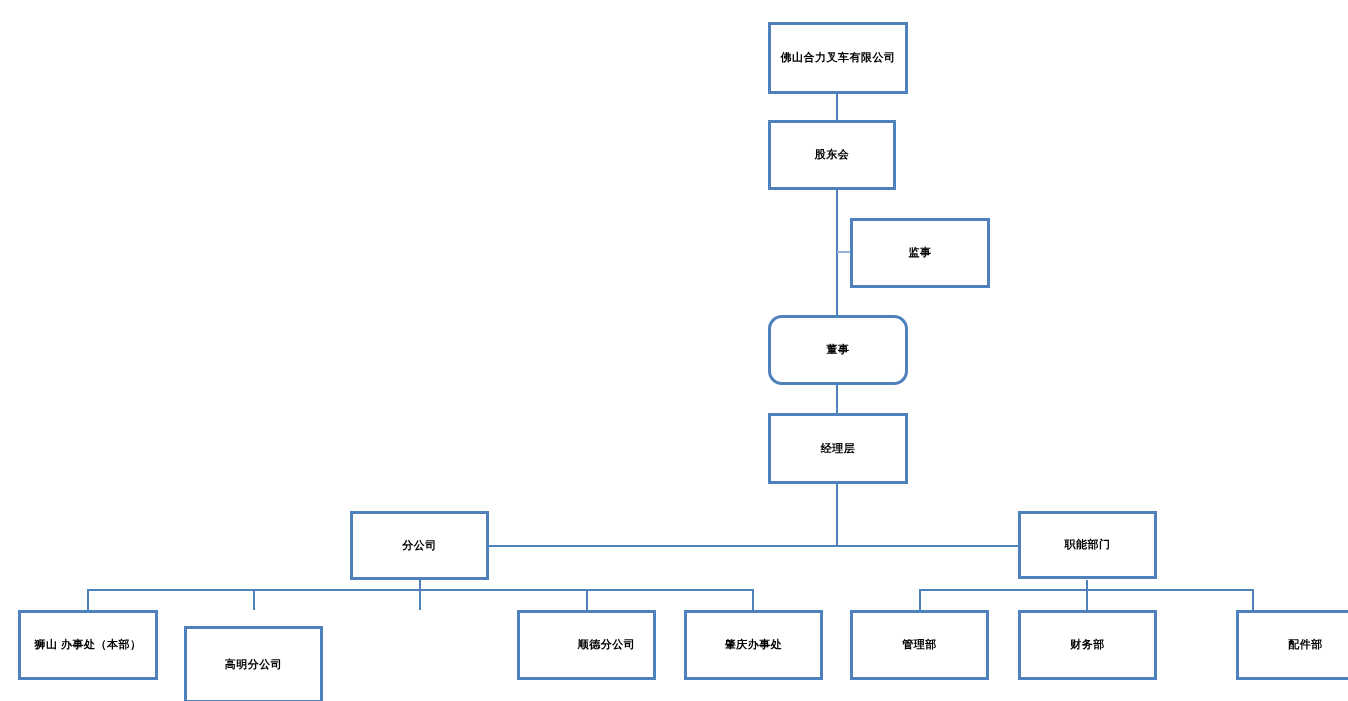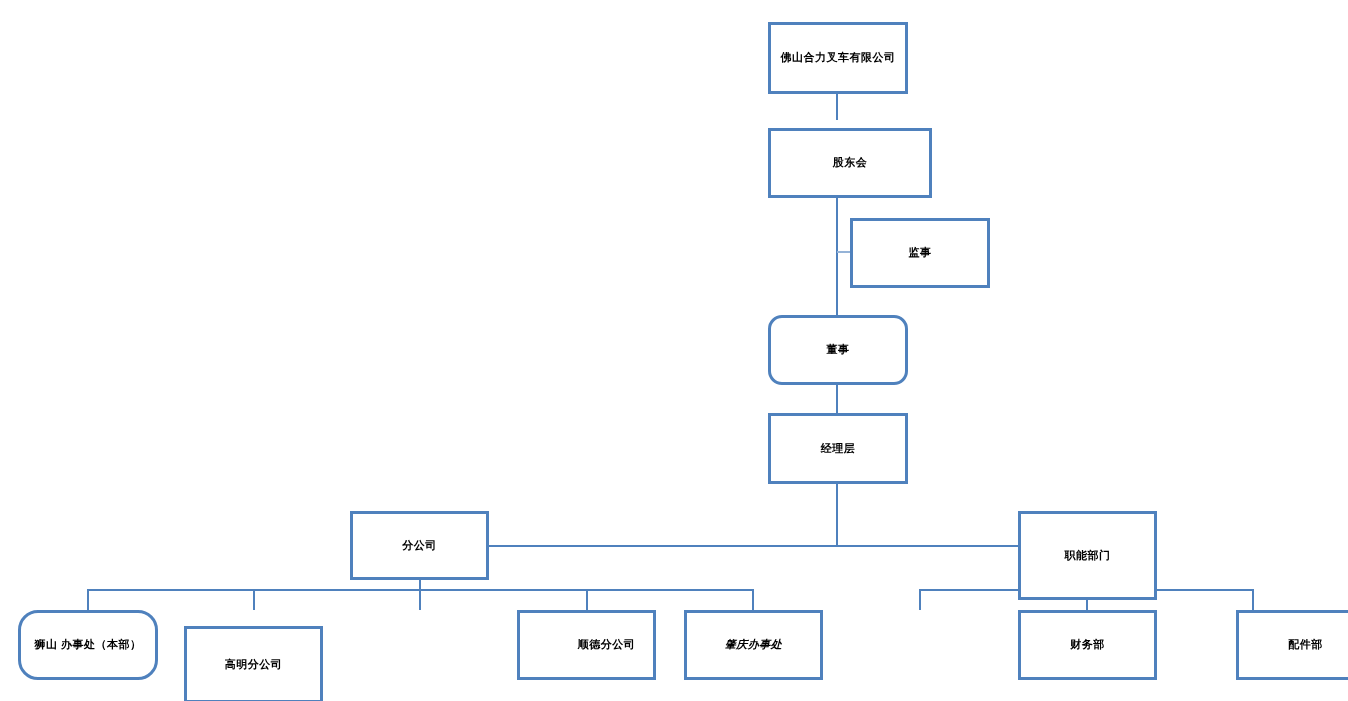--- a/index.html
+++ b/index.html
@@ -62,49 +62,52 @@
     <div class="line line-v" style="left: 586px; top: 589px; height: 21px;"></div>
     <div class="line line-v" style="left: 752px; top: 589px; height: 21px;"></div>
     <div class="line line-v" style="left: 1086px; top: 580px; height: 11px;"></div>
     <div class="line line-h" style="left: 920px; top: 589px; width: 334px;"></div>
     <div class="line line-v" style="left: 919px; top: 589px; height: 21px;"></div>
     <div class="line line-v" style="left: 1086px; top: 589px; height: 21px;"></div>
     <div class="line line-v" style="left: 1252px; top: 589px; height: 21px;"></div>
     <div class="node" style="left: 768px; top: 22px; width: 140px; height: 72px;">
       <span class="node-label">佛山合力叉车有限公司</span>
     </div>
-    <div class="node" style="left: 768px; top: 120px; width: 164px; height: 70px; margin-top: 8px;">
+    <div class="node" style="left: 768px; top: 120px; width: 128px; height: 70px;">
       <span class="node-label">股东会</span>
     </div>
     <div class="node" style="left: 850px; top: 218px; width: 140px; height: 70px;">
       <span class="node-label">监事</span>
     </div>
     <div class="node" style="left: 768px; top: 315px; width: 140px; height: 70px; border-radius: 14px;">
       <span class="node-label">董事</span>
     </div>
     <div class="node" style="left: 768px; top: 413px; width: 140px; height: 71px;">
       <span class="node-label">经理层</span>
     </div>
     <div class="node" style="left: 350px; top: 511px; width: 139px; height: 69px; text-align: center;">
       <span class="node-label">分公司</span>
     </div>
-    <div class="node" style="left: 1018px; top: 511px; width: 139px; height: 89px;">
+    <div class="node" style="left: 1018px; top: 511px; width: 139px; height: 68px;">
       <span class="node-label">职能部门</span>
     </div>
-    <div class="node" style="left: 18px; top: 610px; width: 140px; height: 70px; border-radius: 20px;">
+    <div class="node" style="left: 18px; top: 610px; width: 140px; height: 70px;">
       <span class="node-label">狮山 办事处（本部）</span>
     </div>
     <div class="node" style="left: 184px; top: 626px; width: 139px; height: 77px;">
       <span class="node-label">高明分公司</span>
     </div>
     <div class="node" style="left: 517px; top: 610px; width: 139px; height: 70px; padding-left: 40px;">
       <span class="node-label">顺德分公司</span>
     </div>
-    <div class="node" style="left: 684px; top: 610px; width: 139px; height: 70px; font-style: italic;">
+    <div class="node" style="left: 684px; top: 610px; width: 139px; height: 70px;">
       <span class="node-label">肇庆办事处</span>
+    </div>
+    <div class="node" style="left: 850px; top: 610px; width: 139px; height: 70px;">
+      <span class="node-label">管理部</span>
     </div>
     <div class="node" style="left: 1018px; top: 610px; width: 139px; height: 70px; text-align: center;">
       <span class="node-label">财务部</span>
     </div>
     <div class="node" style="left: 1236px; top: 610px; width: 139px; height: 70px;">
       <span class="node-label">配件部</span>
     </div>
   </div>
 
 </body></html>

